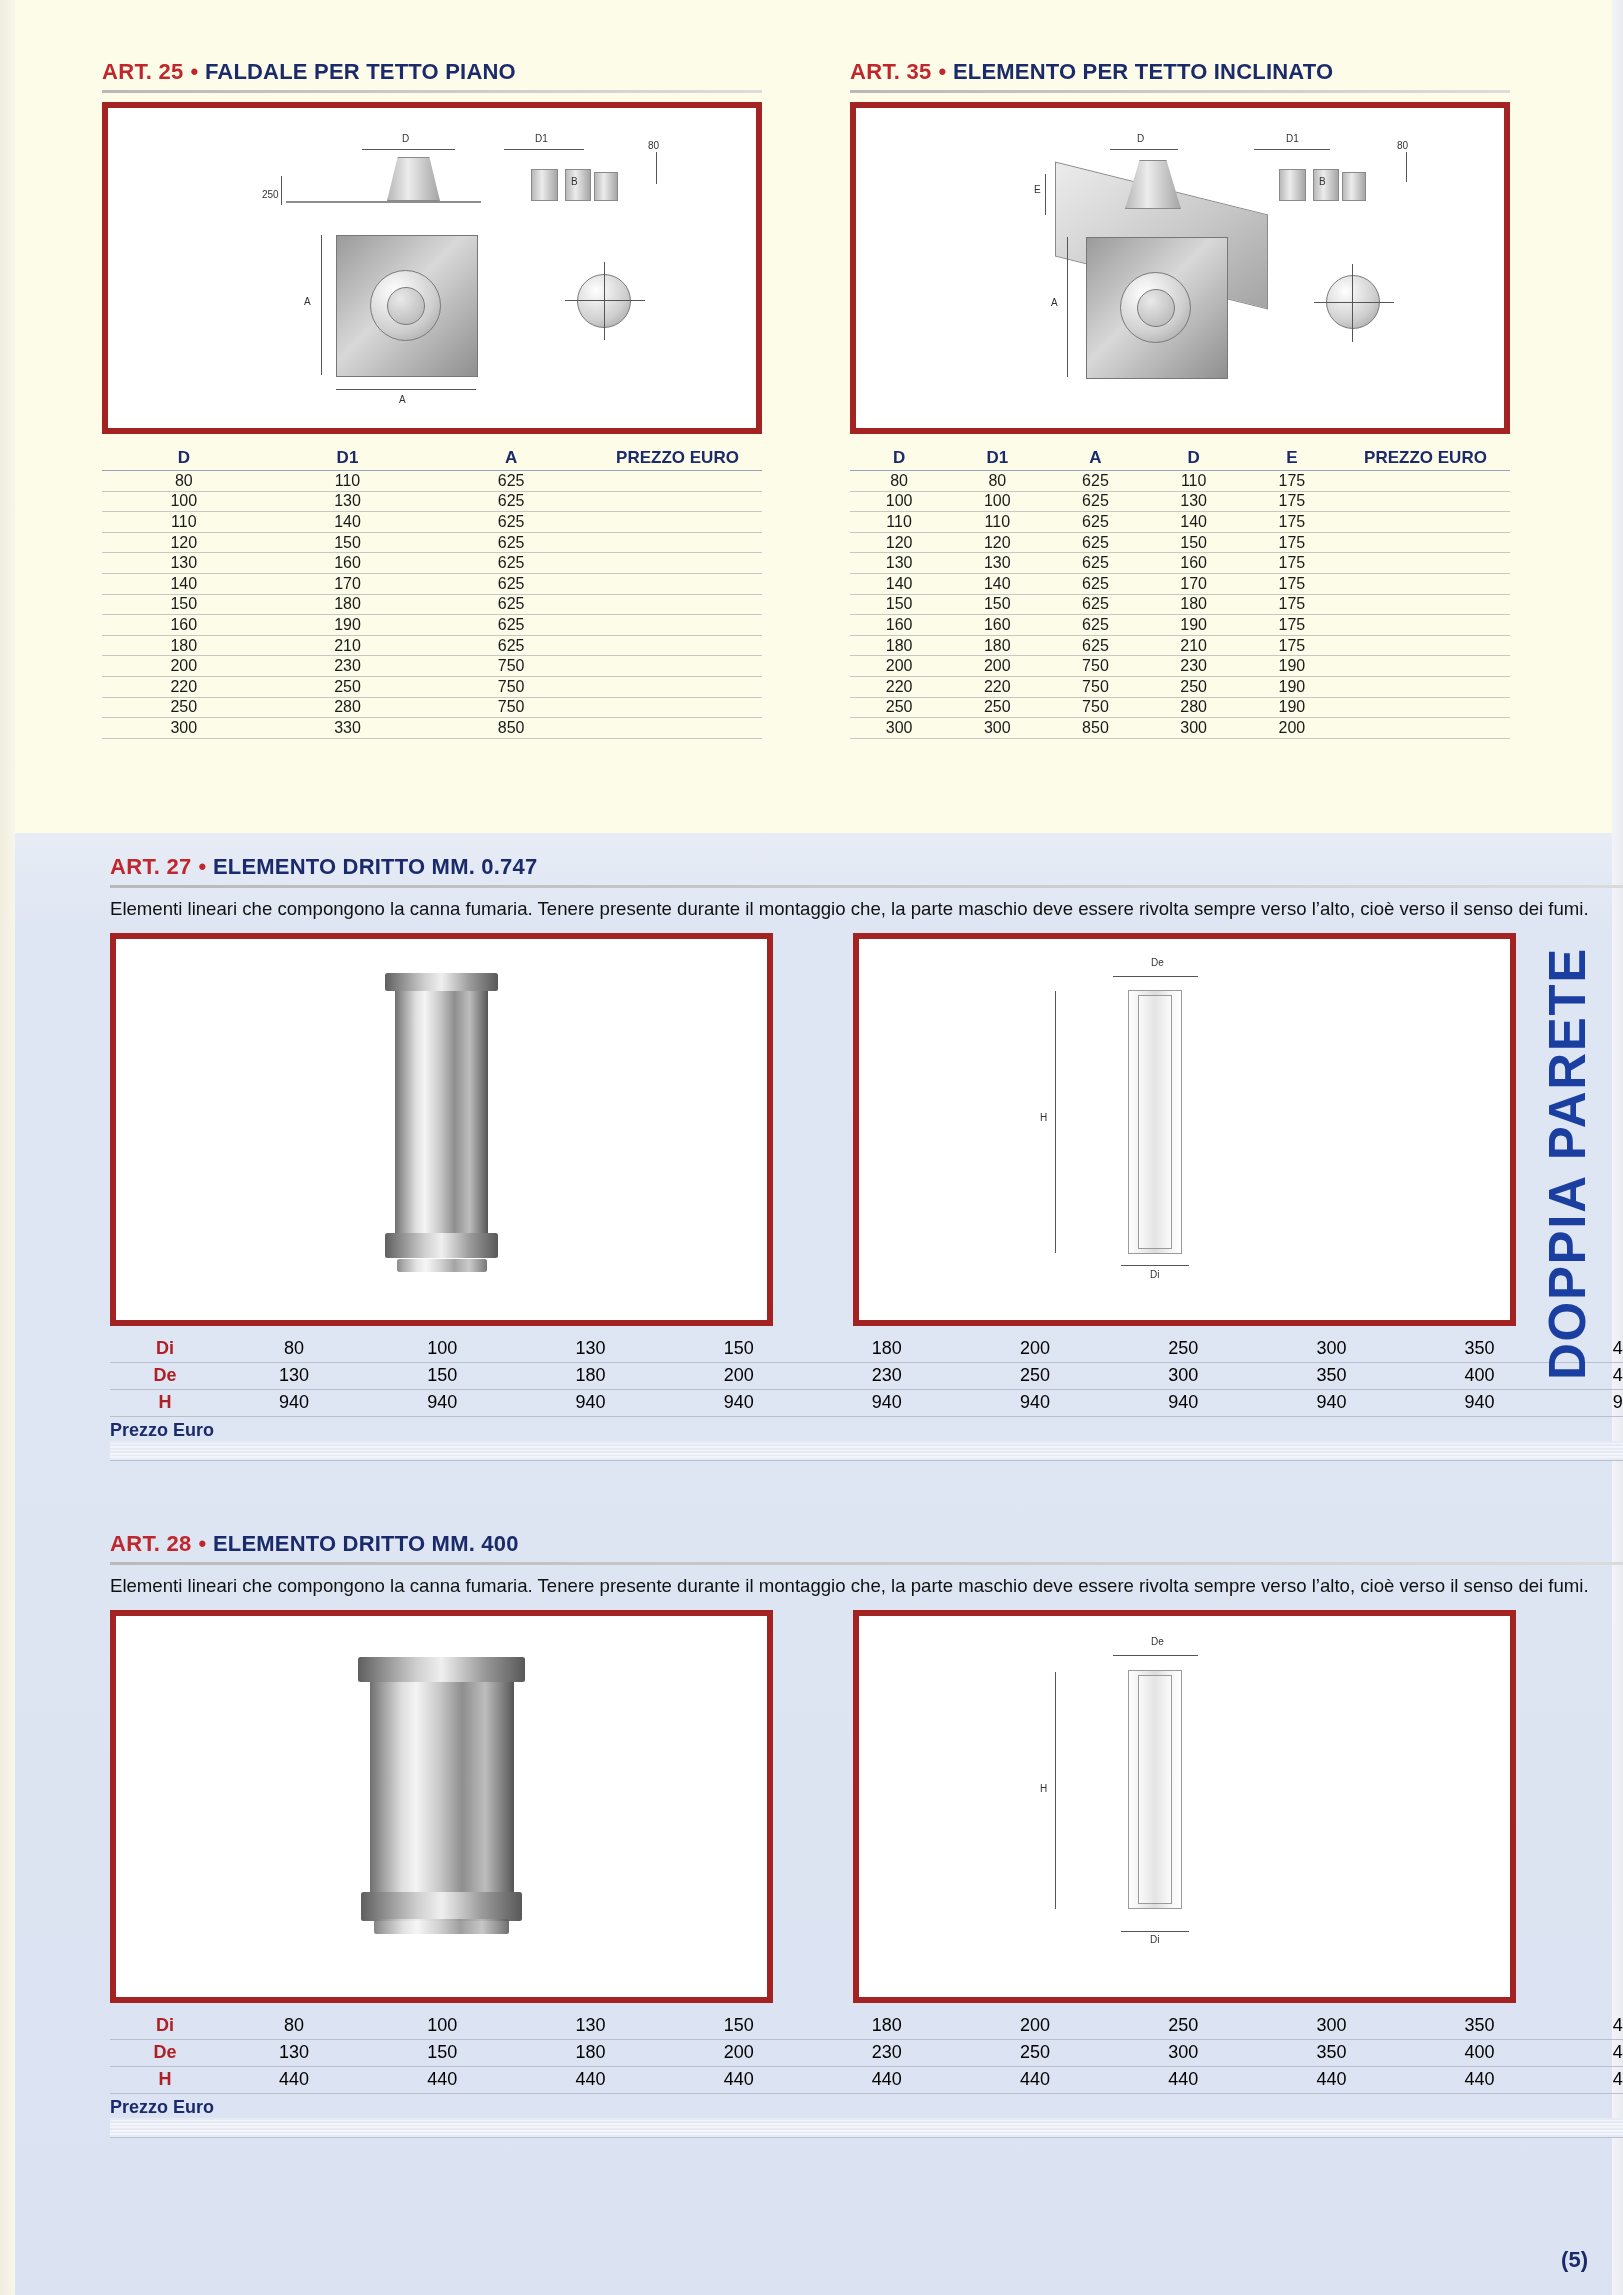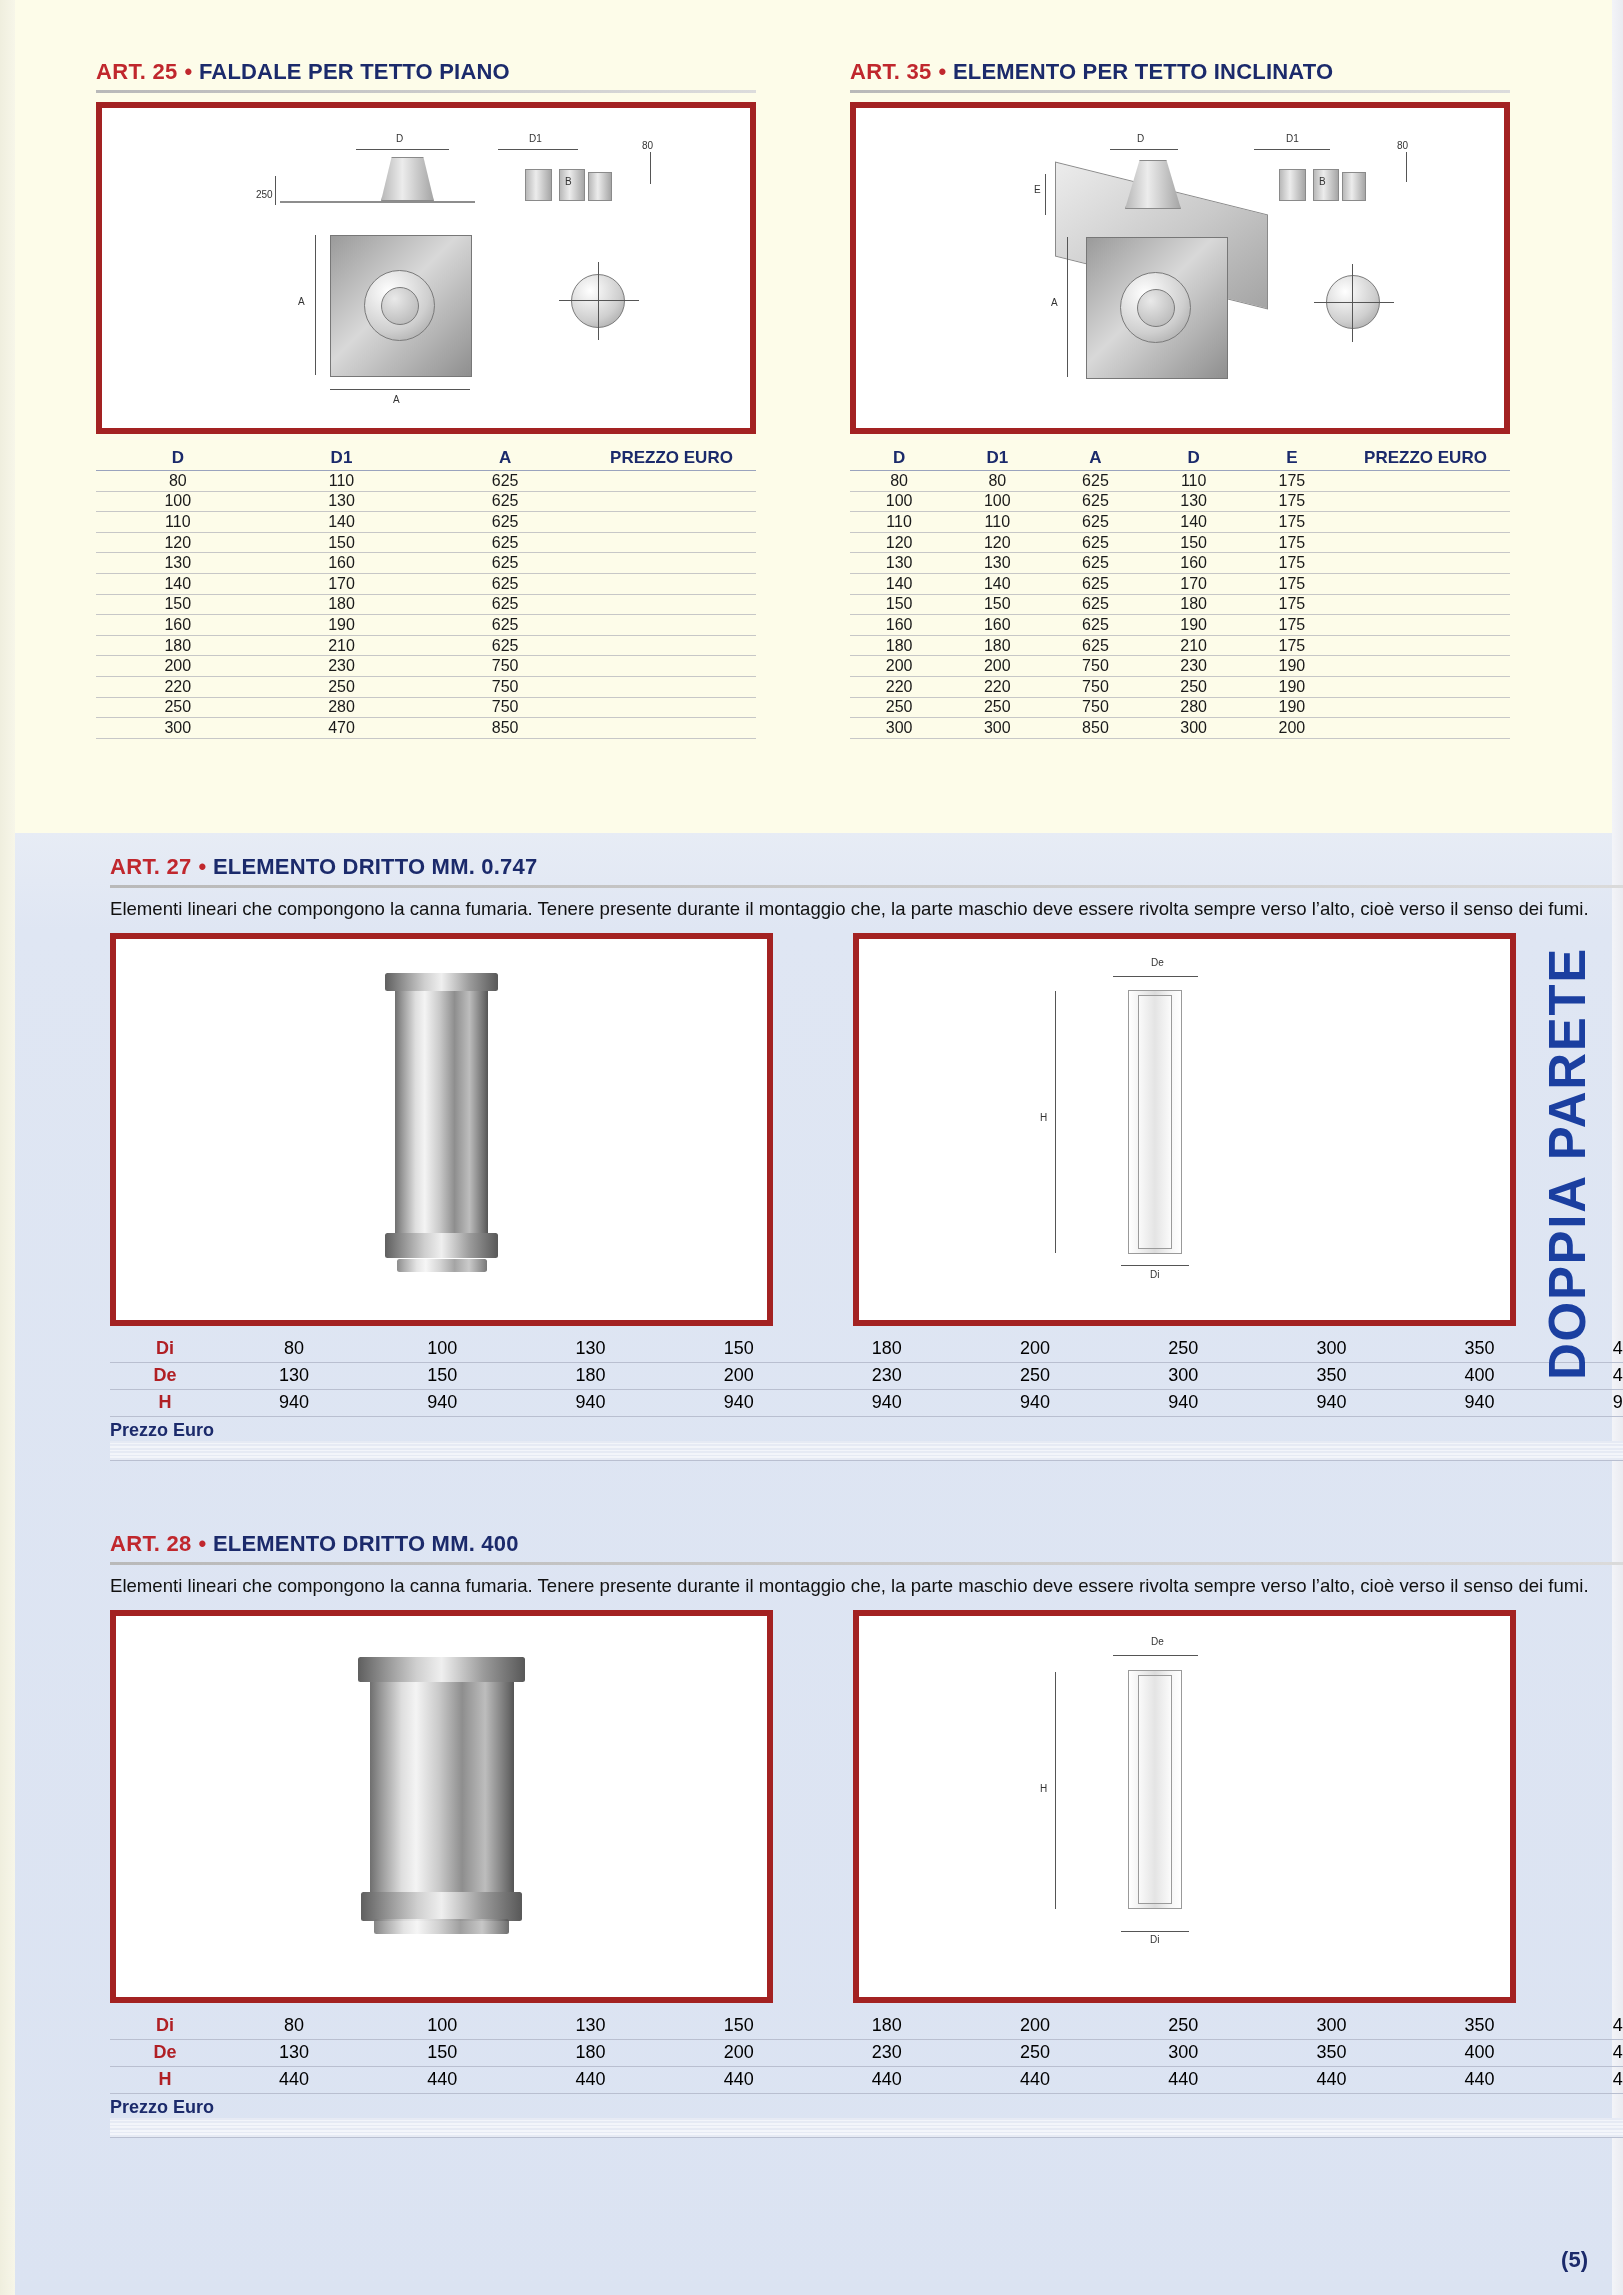--- a/index.html
+++ b/index.html
@@ -16,21 +16,21 @@
       linear-gradient(to bottom, #fdfce9 0px, #fdfce9 833px, #e7ecf5 833px, #dfe6f3 930px, #dbe3f2 2295px);
   }
   
   .edge-left { position:absolute; left:0; top:0; width:15px; height:2295px; background:linear-gradient(to right,#efeede,#f7f6e9); }
   .edge-right { position:absolute; right:0; top:0; width:12px; height:2295px; background:linear-gradient(to left,#e9eaf0,#f3f4f8); }
 
   .content { position:absolute; left:0; top:0; right:0; bottom:0; }
 
   
   .col { position:absolute; width:660px; }
-  .col.left { left:96px; top:59px; }
+  .col.left { left:102px; top:59px; }
   .col.right { left:850px; top:59px; }
 
   .art-head { display:flex; align-items:baseline; gap:0; white-space:nowrap; }
   .art-num { color:#c0272d; font-weight:bold; font-size:22px; letter-spacing:0.3px; }
   .art-dot { color:#c0272d; font-weight:bold; font-size:22px; margin:0 6.8px; }
   .art-title { color:#1b2a6b; font-weight:bold; font-size:22px; letter-spacing:0.2px; }
   .head-rule { height:3.4px; background:linear-gradient(to right,#b9b9b9,#dcdcdc); margin-top:5px; }
 
   .photo-box {
     margin-top:8.5px;
@@ -257,21 +257,21 @@
               <td class="price"></td>
             </tr>
           <tr>
               <td>250</td>
               <td>280</td>
               <td>750</td>
               <td class="price"></td>
             </tr>
           <tr>
               <td>300</td>
-              <td>470</td>
+              <td>330</td>
               <td>850</td>
               <td class="price"></td>
             </tr>
         </tbody>
       </table>
 
     </div>
 
     <div class="col right">
       <div class="art-head">

